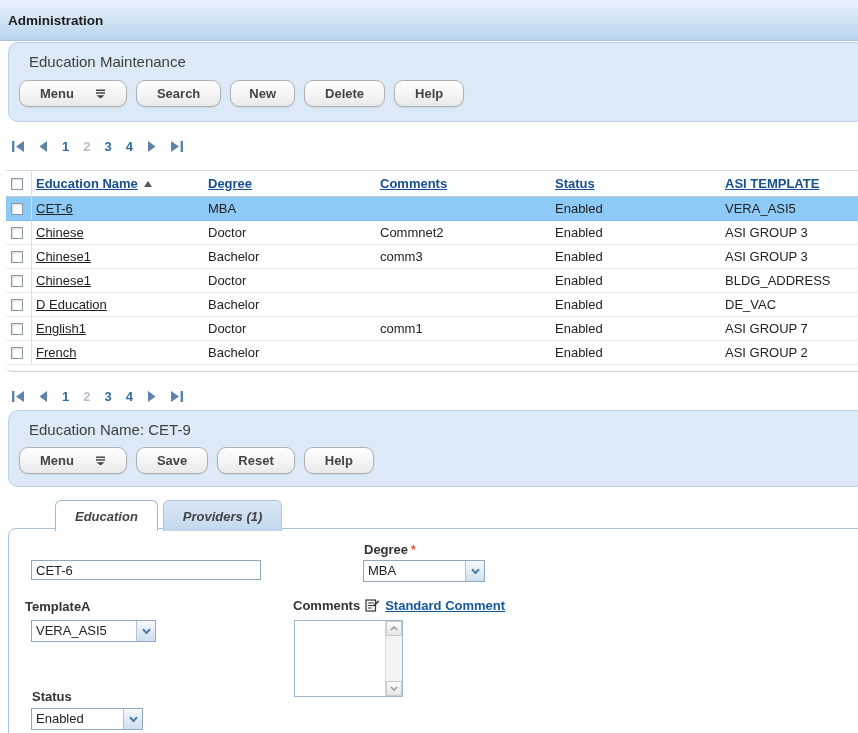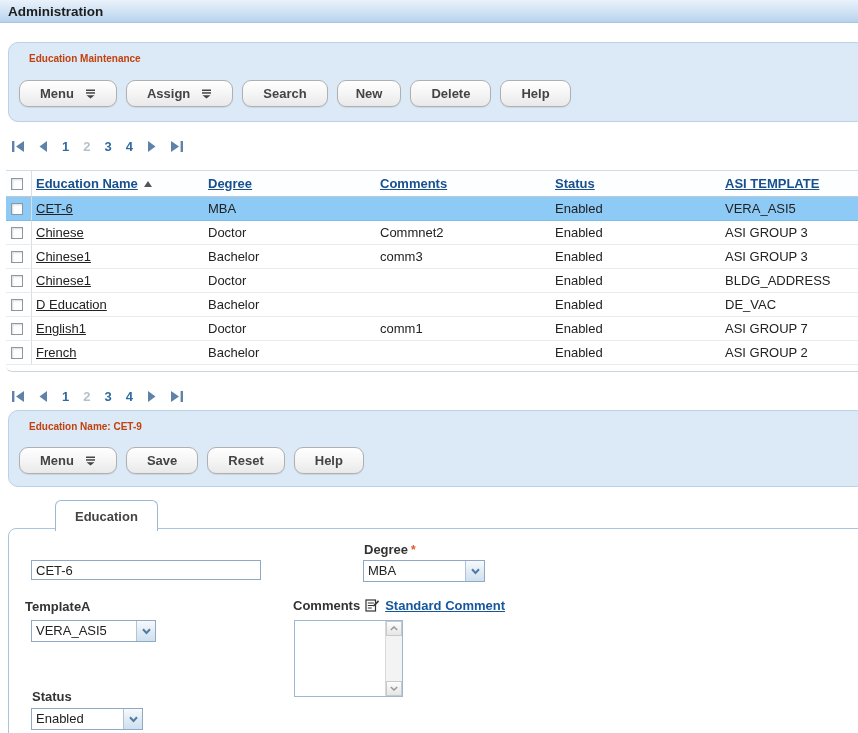--- a/index.html
+++ b/index.html
@@ -1,35 +1,35 @@
 <!DOCTYPE html>
 <html><head>
 <meta charset="utf-8">
 <style>
   * { margin:0; padding:0; box-sizing:border-box; }
   html,body { width:858px; height:733px; overflow:hidden; background:#fff;
     font-family:"Liberation Sans", sans-serif; }
   body { position:relative; }
 
   
-  .topbar { position:absolute; top:0; left:0; width:858px; height:23px;
+  .topbar { position:absolute; top:0; left:0; width:858px; height:41px;
     background:linear-gradient(#eaf2fb, #cfe2f4 55%, #b8d2ec);
     border-bottom:1px solid #a6c4e2; display:flex; align-items:center;
     padding-left:8px; font-weight:bold; font-size:13.5px; color:#1d1d1d; }
 
   
   .panel { position:absolute; left:8px; width:858px; background:#dce9f7;
     border:1px solid #bcd0e8; border-radius:10px; }
   #panel-list  { top:42px;  height:80px; }
   #panel-detail{ top:410px; height:77px; }
-  .panel-title { position:absolute; left:20px; top:10px; font-weight:bold;
-    font-size:10px; color:#c2410c; }
+  .panel-title { position:absolute; left:20px; top:10px; font-weight:normal;
+    font-size:15px; color:#404040; }
   .btn-row { position:absolute; left:10px; top:37px; display:flex; gap:9px; }
   #panel-detail .btn-row { top:36px; }
-  .btn { display:inline-flex; align-items:center; justify-content:flex-start; gap:11px;
+  .btn { display:inline-flex; align-items:center; justify-content:flex-start; gap:21px;
     padding:5px 20px; background:linear-gradient(#ffffff, #f5f5f5 50%, #e9e9e9);
     border:1px solid #b0b0b0; border-radius:9px; font-weight:bold; font-size:13px;
     color:#444; box-shadow:0 1px 1px rgba(0,0,0,0.08); cursor:pointer; white-space:nowrap; }
   .btn .caret svg { display:block; }
 
   
   .pager { position:absolute; left:12px; display:flex; align-items:center; gap:14px; height:15px; }
   #pager-top { top:139px; }
   #pager-bottom { top:389px; }
   .picon { display:flex; align-items:center; cursor:pointer; }
@@ -58,21 +58,21 @@
     border-right:4px solid transparent; border-bottom:6px solid #555;
     display:inline-block; margin-left:6px; }
   .tbl-filler { grid-column:1 / -1; height:7px; border-bottom:1px solid #ccd5de;
     border-bottom-left-radius:6px; }
 
   
   .tabs { position:absolute; top:500px; left:55px; display:flex; gap:5px; z-index:3; }
   .tab { height:28px; padding:15px 19px; display:flex; align-items:center;
     font-weight:bold; font-size:13px; color:#444;
     background:linear-gradient(#d9e7f6, #c3d8ee);
-    border:1px solid #adc6e0; border-bottom:none; border-radius:6px 6px 0 0; cursor:pointer; }
+    border:1px solid #adc6e0; border-bottom:none; border-radius:6px 6px 0 0; cursor:pointer;font-style:italic; }
   .tab.active { background:#fff; border-color:#9db8d4; height:29px; }
 
   
   #panel-form { position:absolute; top:528px; left:8px; width:858px; height:230px;
     background:#fff; border:1px solid #a9c4e0; border-radius:8px; z-index:2; }
   .flabel { position:absolute; font-weight:bold; font-size:13px; color:#333; white-space:nowrap; }
   .req { color:#e2572b; font-weight:bold; margin-left:3px; font-size:12px; }
   .txt-input { position:absolute; border:1px solid #8fa9c4; font-size:13px;
     padding:1px 4px; color:#222; font-family:"Liberation Sans", sans-serif; }
   .xsel { position:absolute; height:22px; border:1px solid #8fa9c4; background:#fff;
@@ -107,30 +107,20 @@
     <span class="btn">
         <span>Menu</span>
         <span class="caret">
           <svg width="11" height="10" viewBox="0 0 11 10">
             <rect x="1" y="0.5" width="9" height="1.5" fill="#444"></rect>
             <rect x="1" y="3.2" width="9" height="1.5" fill="#444"></rect>
             <path d="M1.5 6.2 h8 l-4 3.3 z" fill="#444"></path>
           </svg>
         </span>
       </span>
-    <span class="btn">
-        <span>Assign</span>
-        <span class="caret">
-          <svg width="11" height="10" viewBox="0 0 11 10">
-            <rect x="1" y="0.5" width="9" height="1.5" fill="#444"></rect>
-            <rect x="1" y="3.2" width="9" height="1.5" fill="#444"></rect>
-            <path d="M1.5 6.2 h8 l-4 3.3 z" fill="#444"></path>
-          </svg>
-        </span>
-      </span>
     <span class="btn">Search</span>
     <span class="btn" style="padding:5px 18px;">New</span>
     <span class="btn">Delete</span>
     <span class="btn">Help</span>
   </div>
 </div>
 
 <div class="pager" id="pager-top">
   <span class="picon">
       <svg width="13" height="11" viewBox="0 0 13 11" fill="#5e82a8">
@@ -313,20 +303,21 @@
         </span>
       </span>
     <span class="btn">Save</span>
     <span class="btn">Reset</span>
     <span class="btn">Help</span>
   </div>
 </div>
 
 <div class="tabs">
   <div class="tab active">Education</div>
+  <div class="tab">Providers (1)</div>
 </div>
 
 <div id="panel-form">
   <div class="flabel" style="left:23px; top:12px;margin-top:24px;"><span>Education Name</span><span class="req">*</span></div>
   <input class="txt-input" style="left: 22px; top: 31px; width: 230px; height: 20px;" value="CET-6">
 
   <div class="flabel" style="left:355px; top:13px;"><span>Degree</span><span class="req">*</span></div>
   <div class="xsel" style="left:354px; top:31px; width:122px;">
     <span class="xsel-val">MBA</span>
     <span class="xsel-btn">

